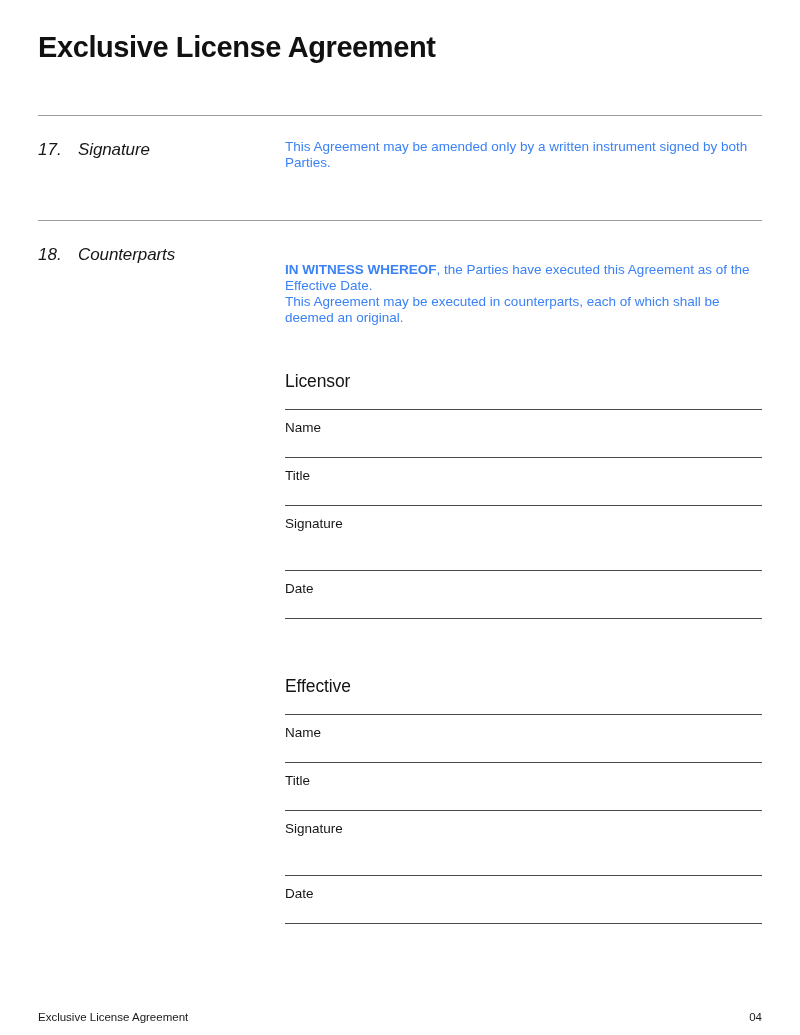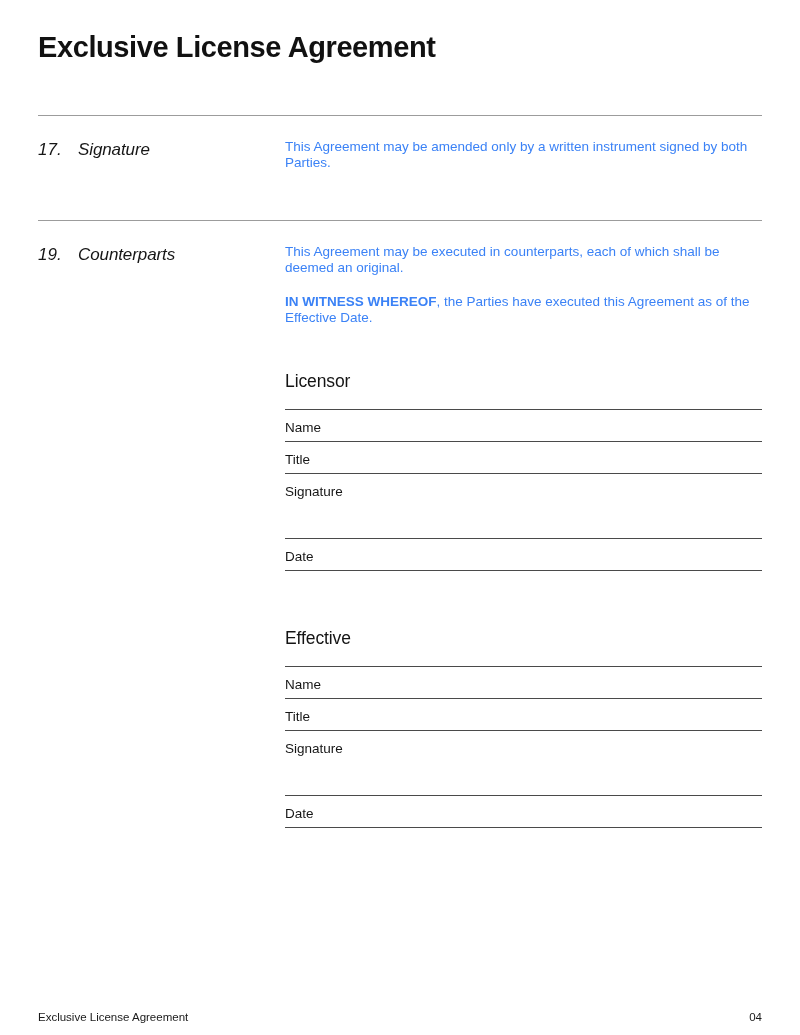--- a/index.html
+++ b/index.html
@@ -78,21 +78,21 @@
     line-height: 22px;
     letter-spacing: -0.1px;
     color: #141414;
     padding-bottom: 17px;
     border-bottom: 1px solid #4a4a4a;
   }
   .sig-field {
     font-size: 13.5px;
     line-height: 17px;
     color: #161616;
-    padding: 9px 0 5px 0;
+    padding: 9px 0 21px 0;
     border-bottom: 1px solid #4a4a4a;
   }
   .sig-field-signature { padding-bottom: 38px; }
 
   .footer {
     position: absolute;
     left: 38px;
     right: 38px;
     bottom: 11px;
     display: flex;
@@ -119,26 +119,26 @@
     </div>
     <div class="sec-right">
       <p class="body-text">This Agreement may be amended only by a written instrument signed by both Parties.</p>
     </div>
   </div>
 
   <hr class="divider">
 
   <div class="section">
     <div class="sec-left">
-      <span class="sec-num">19.</span>
+      <span class="sec-num">18.</span>
       <span class="sec-title">Counterparts</span>
     </div>
     <div class="sec-right">
+      <p class="body-text witness"><strong>IN WITNESS WHEREOF</strong><span>, the Parties have executed this Agreement as of the Effective Date.</span></p>
       <p class="body-text">This Agreement may be executed in counterparts, each of which shall be deemed an original.</p>
-      <p class="body-text witness"><strong>IN WITNESS WHEREOF</strong><span>, the Parties have executed this Agreement as of the Effective Date.</span></p>
 
       <div class="sig-block sig-block-licensor">
         <div class="sig-heading">Licensor</div>
         <div class="sig-field">
           <span>Name</span>
         </div>
         <div class="sig-field">
           <span>Title</span>
         </div>
         <div class="sig-field sig-field-signature">

